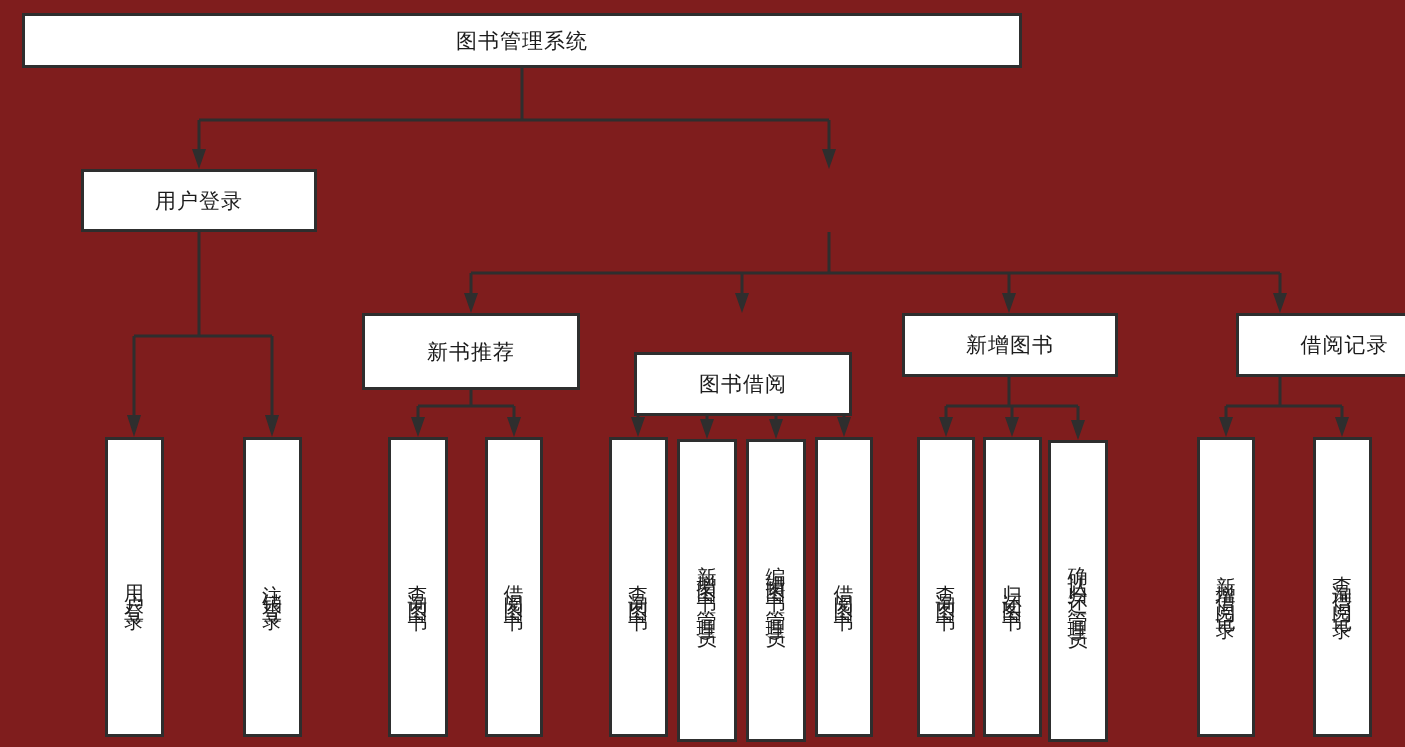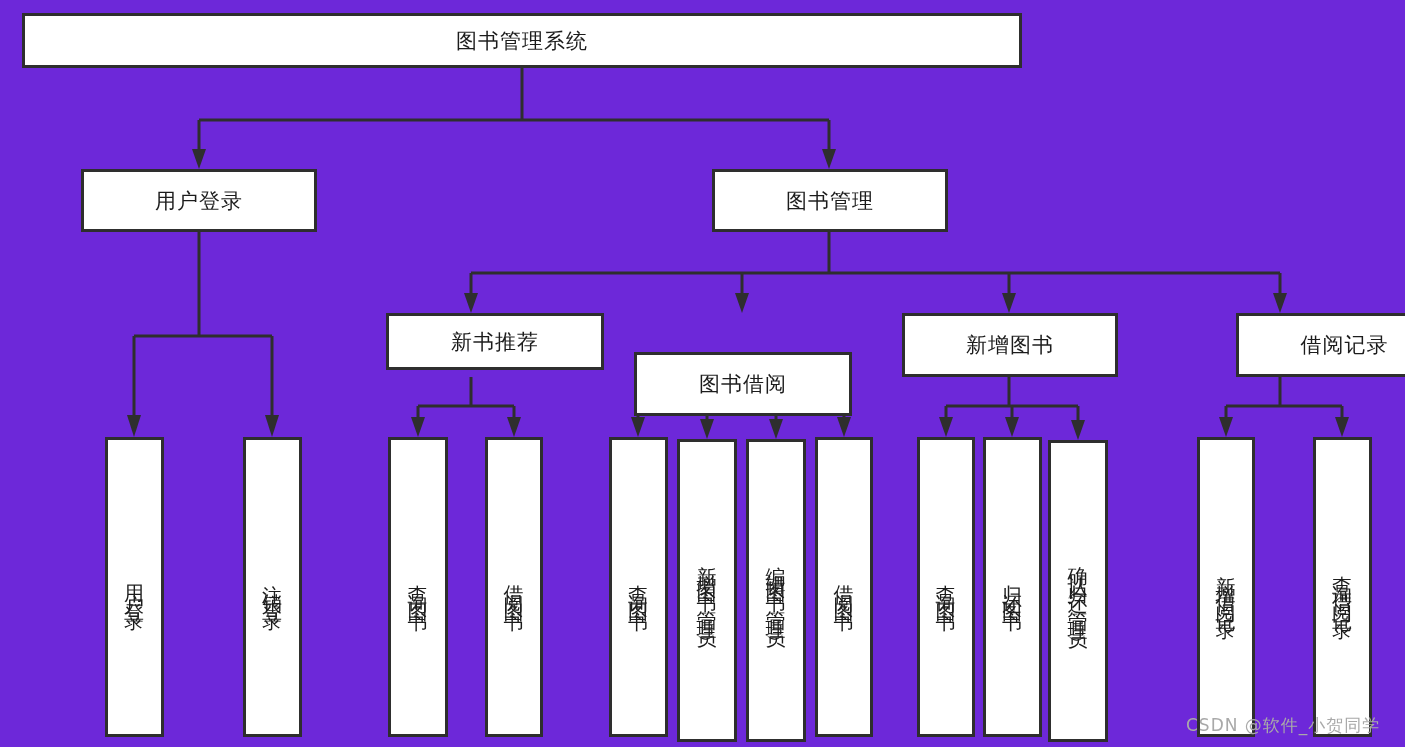--- a/index.html
+++ b/index.html
@@ -1,20 +1,20 @@
 <!DOCTYPE html>
 <html><head>
 <meta charset="utf-8">
 <style>
   html,body{margin:0;padding:0;background:#ffffff;}
   #canvas{
     position:relative;
     width:1405px;
     height:747px;
-    background:#6d28d9;
+    background:#7f1d1d;
     font-family:"DejaVu Sans","Liberation Sans",sans-serif;
     overflow:hidden;
   }
   #wires{position:absolute;left:0;top:0;width:1405px;height:747px;}
   .node{
     position:absolute;
     box-sizing:border-box;
     border:3px solid #2e2e2e;
     background:#ffffff;
     display:flex;
@@ -91,23 +91,22 @@
       <polygon points="1005,417 1019,417 1012,437"></polygon>
       <polygon points="1071,420 1085,420 1078,440"></polygon>
       <polygon points="1219,417 1233,417 1226,437"></polygon>
       <polygon points="1335,417 1349,417 1342,437"></polygon>
     </g>
   </svg>
 
   <div class="node" style="left:22px;top:13px;width:1000px;height:55px;">图书管理系统</div>
 
   <div class="node" style="left:81px;top:169px;width:236px;height:63px;">用户登录</div>
-  <div class="node" style="left:712px;top:169px;width:236px;height:63px;">图书管理</div>
 
-  <div class="node" style="left:362px;top:313px;width:218px;height:57px;margin-left:24px;">新书推荐</div>
+  <div class="node" style="left:362px;top:313px;width:218px;height:77px;">新书推荐</div>
   <div class="node" style="left:634px;top:313px;width:218px;height:64px;margin-top:39px;">图书借阅</div>
   <div class="node" style="left:902px;top:313px;width:216px;height:64px;">新增图书</div>
   <div class="node" style="left:1236px;top:313px;width:217px;height:64px;">借阅记录</div>
 
   <div class="vnode" style="left:105px;top:437px;width:59px;height:300px;">用户登录</div>
   <div class="vnode" style="left:243px;top:437px;width:59px;height:300px;">注销登录</div>
 
   <div class="vnode" style="left:388px;top:437px;width:60px;height:300px;">查询图书</div>
   <div class="vnode" style="left:485px;top:437px;width:58px;height:300px;">借阅图书</div>
 
@@ -116,15 +115,14 @@
   <div class="vnode" style="left:746px;top:439px;width:60px;height:303px;">编辑图书（管理员）</div>
   <div class="vnode" style="left:815px;top:437px;width:58px;height:300px;">借阅图书</div>
 
   <div class="vnode" style="left:917px;top:437px;width:58px;height:300px;">查询图书</div>
   <div class="vnode" style="left:983px;top:437px;width:59px;height:300px;">归还图书</div>
   <div class="vnode" style="left:1048px;top:440px;width:60px;height:302px;">确认归还（管理员）</div>
 
   <div class="vnode" style="left:1197px;top:437px;width:58px;height:300px;">新增借阅记录</div>
   <div class="vnode" style="left:1313px;top:437px;width:59px;height:300px;">查询借阅记录</div>
 
-  <div class="watermark">CSDN @软件_小贺同学</div>
 
 </div>
 
 </body></html>

